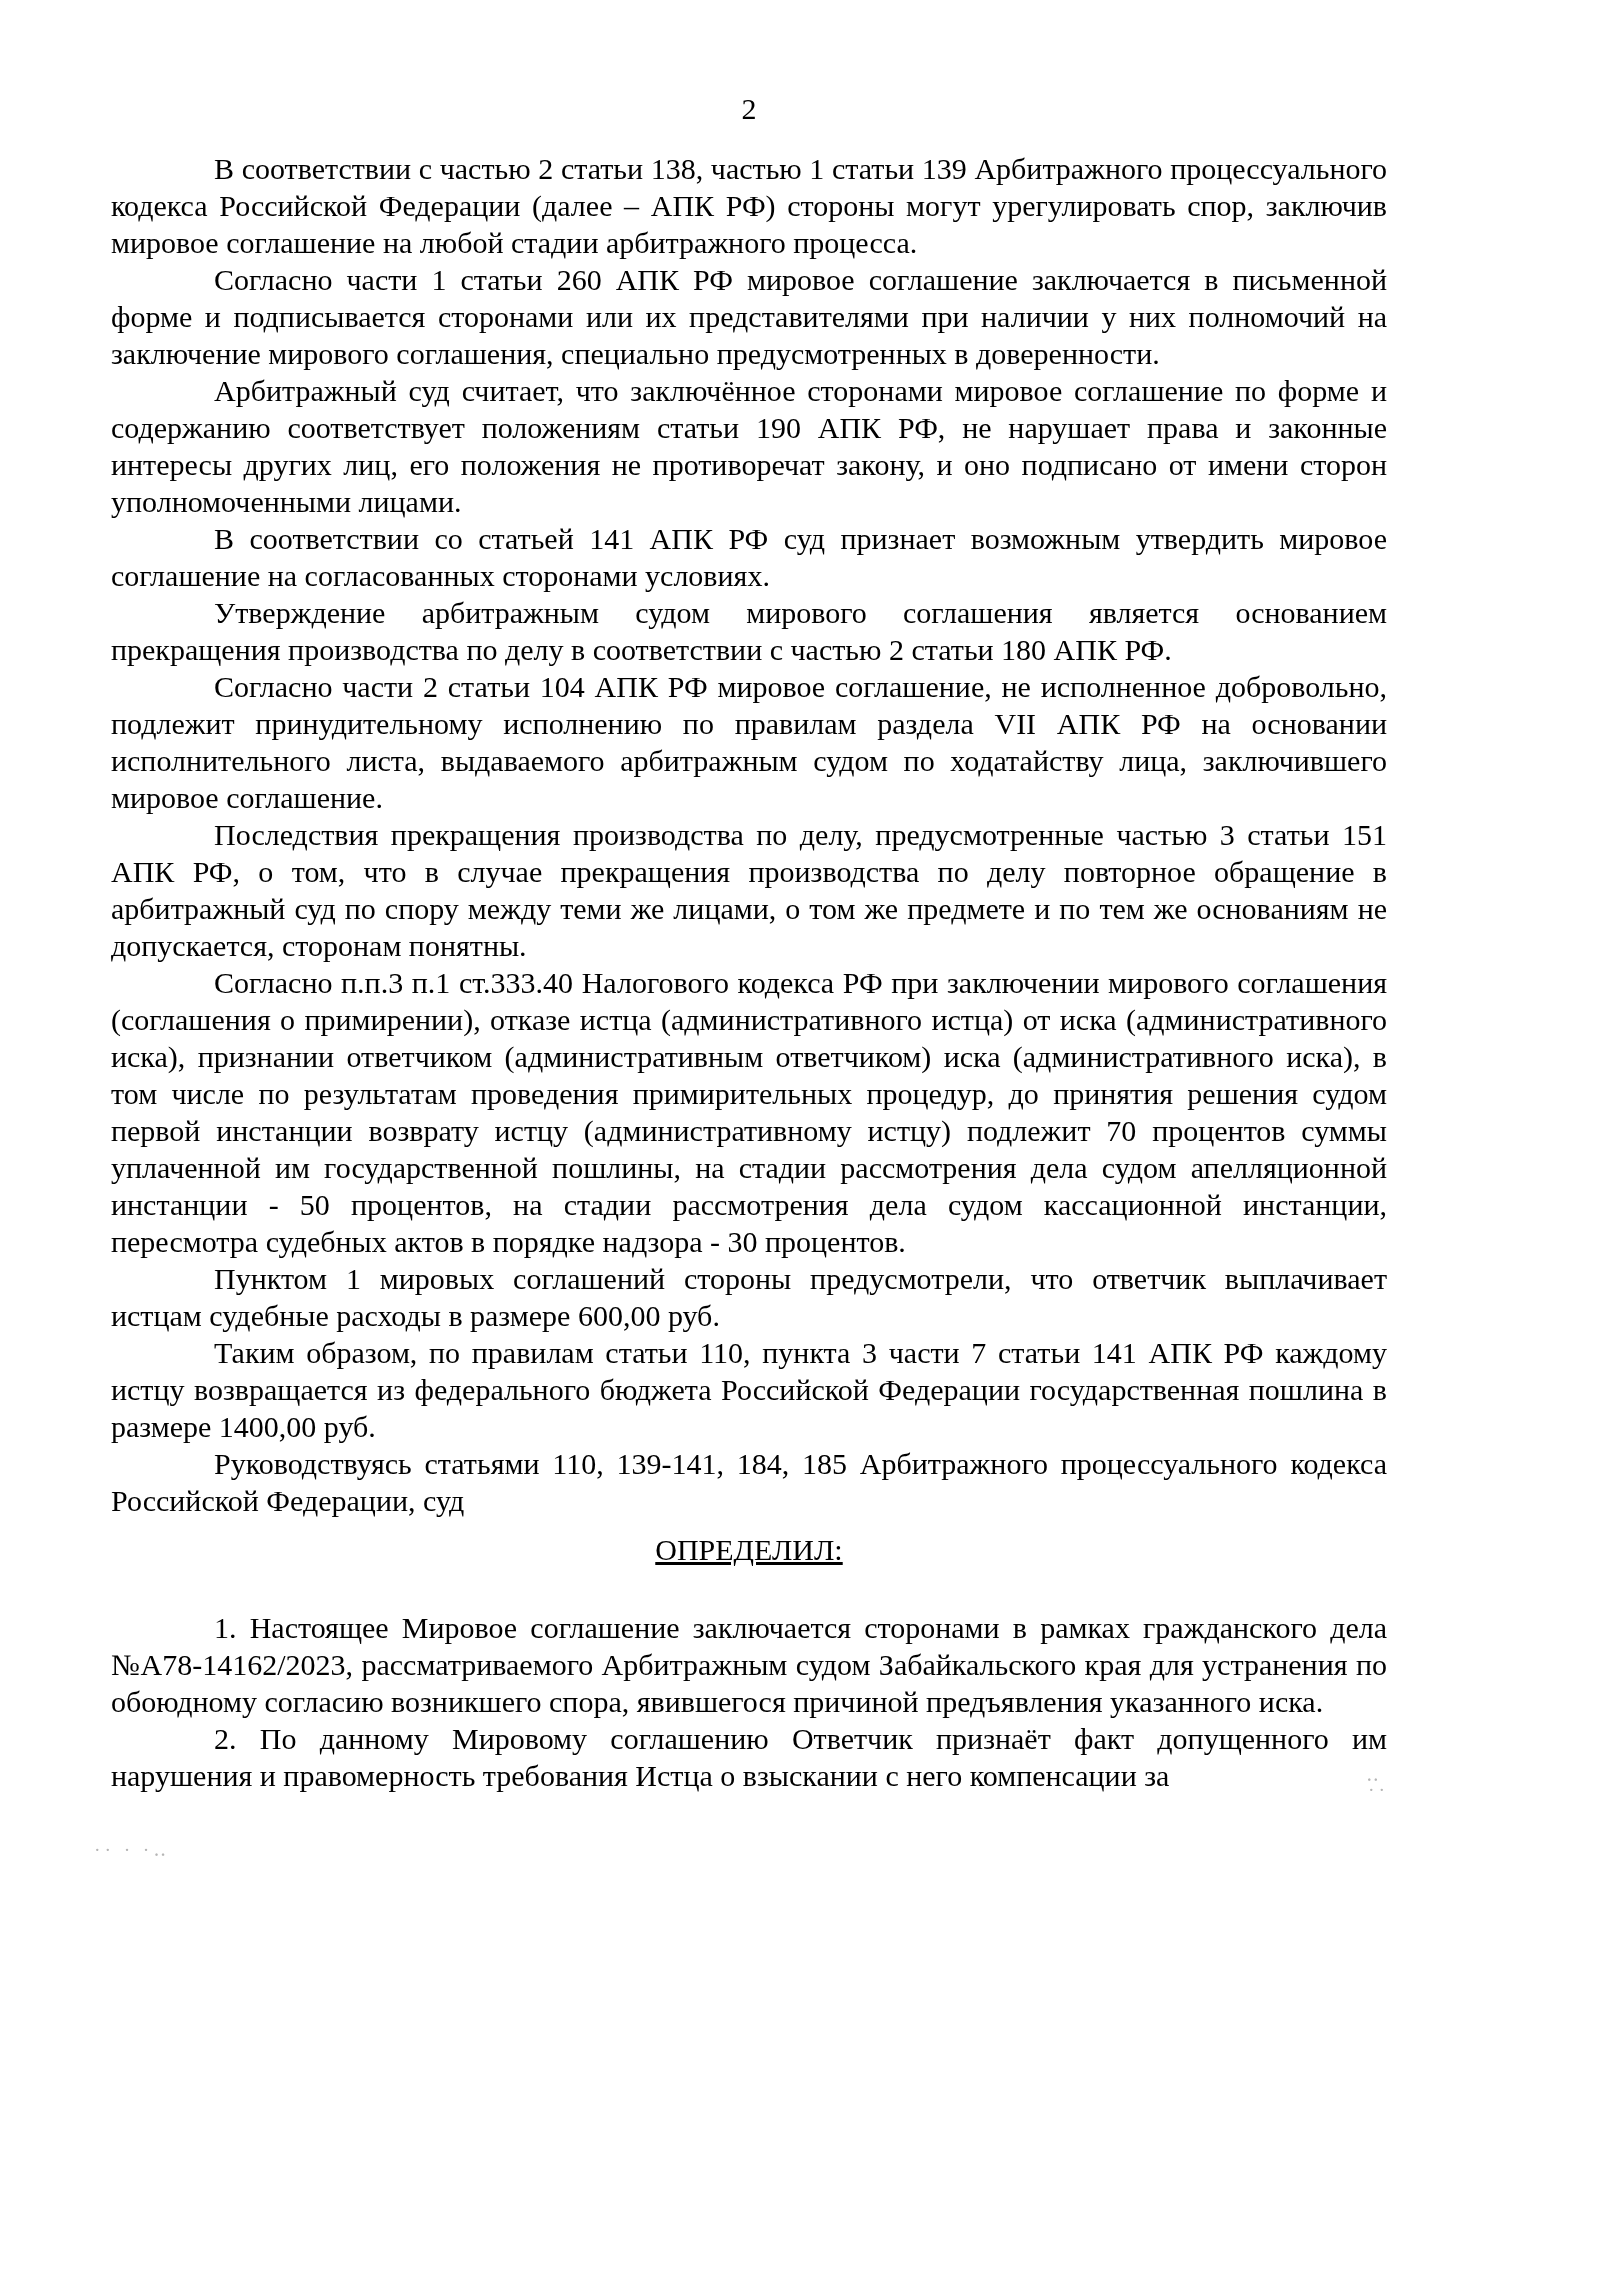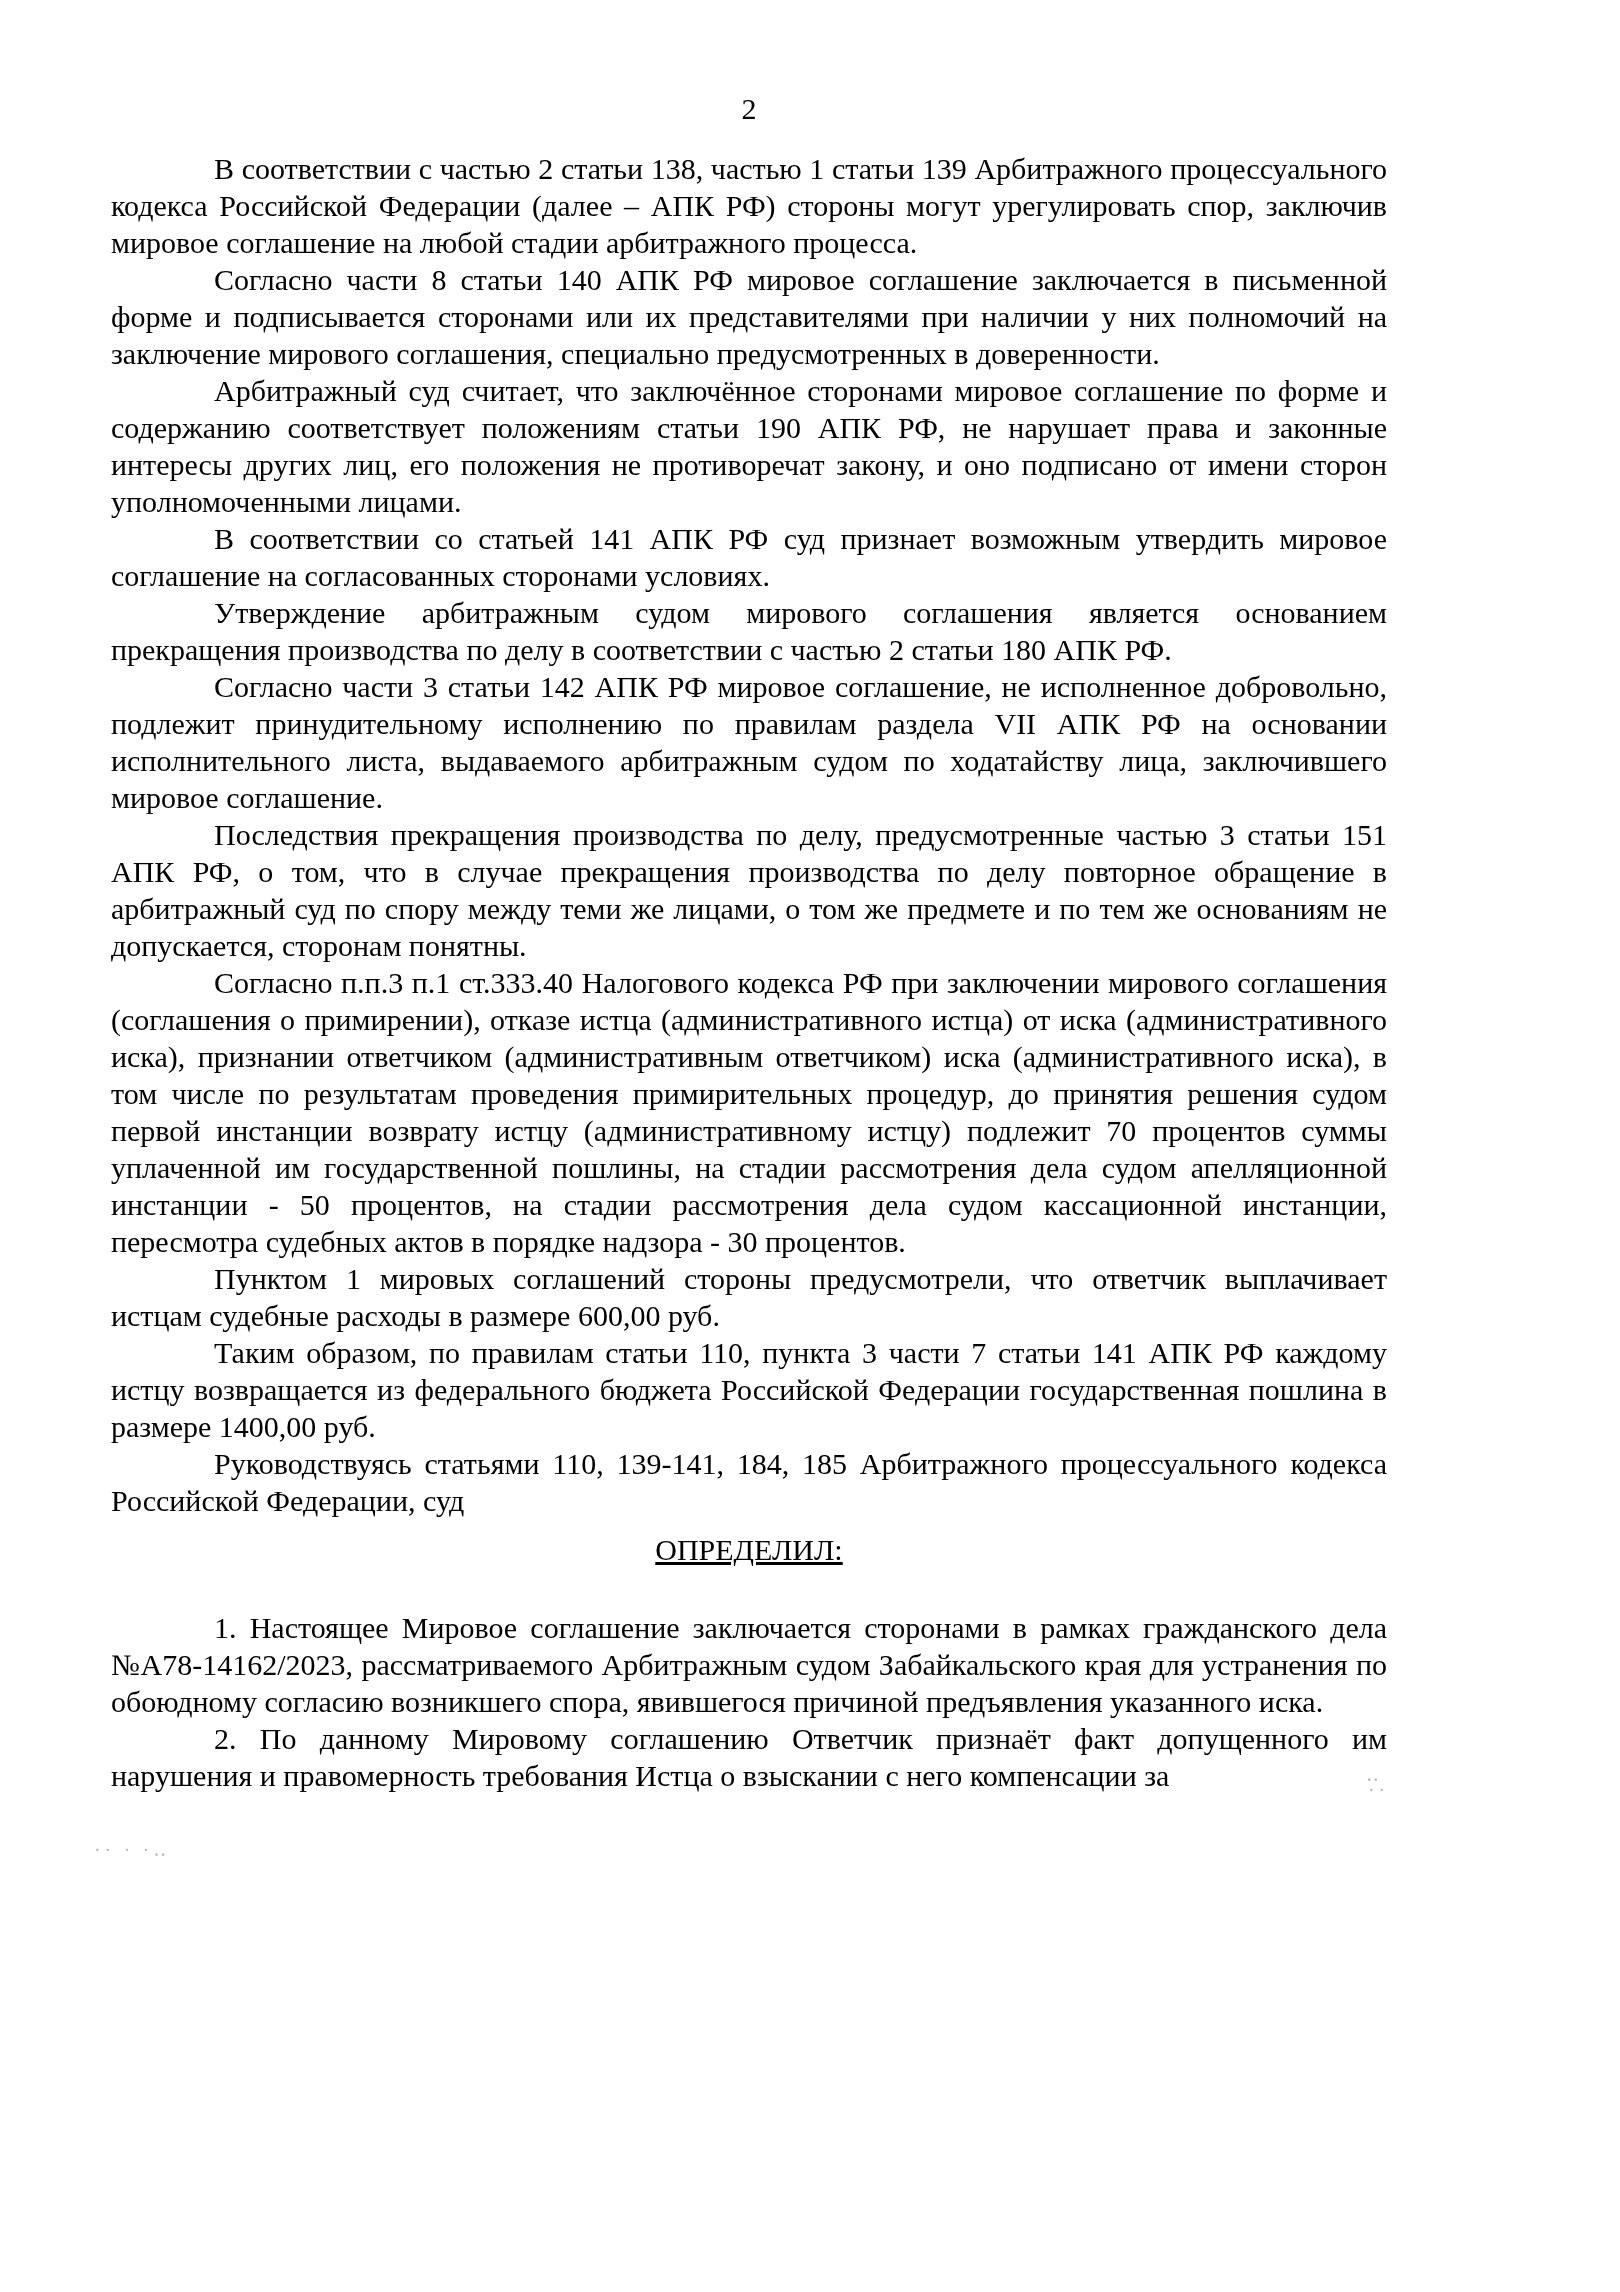--- a/index.html
+++ b/index.html
@@ -62,25 +62,25 @@
     user-select: none;
   }
 </style>
 </head>
 <body>
 
 <div class="page" style="background: rgb(255, 255, 255); color: rgb(0, 0, 0);">
   <div class="page-number">2</div>
   <div class="content">
       <p>В соответствии с частью 2 статьи 138, частью 1 статьи 139 Арбитражного процессуального кодекса Российской Федерации (далее – АПК РФ) стороны могут урегулировать спор, заключив мировое соглашение на любой стадии арбитражного процесса.</p>
-      <p>Согласно части 8 статьи 140 АПК РФ мировое соглашение заключается в письменной форме и подписывается сторонами или их представителями при наличии у них полномочий на заключение мирового соглашения, специально предусмотренных в доверенности.</p>
+      <p>Согласно части 1 статьи 260 АПК РФ мировое соглашение заключается в письменной форме и подписывается сторонами или их представителями при наличии у них полномочий на заключение мирового соглашения, специально предусмотренных в доверенности.</p>
       <p>Арбитражный суд считает, что заключённое сторонами мировое соглашение по форме и содержанию соответствует положениям статьи 190 АПК РФ, не нарушает права и законные интересы других лиц, его положения не противоречат закону, и оно подписано от имени сторон уполномоченными лицами.</p>
       <p>В соответствии со статьей 141 АПК РФ суд признает возможным утвердить мировое соглашение на согласованных сторонами условиях.</p>
       <p>Утверждение арбитражным судом мирового соглашения является основанием прекращения производства по делу в соответствии с частью 2 статьи 180 АПК РФ.</p>
-      <p>Согласно части 3 статьи 142 АПК РФ мировое соглашение, не исполненное добровольно, подлежит принудительному исполнению по правилам раздела VII АПК РФ на основании исполнительного листа, выдаваемого арбитражным судом по ходатайству лица, заключившего мировое соглашение.</p>
+      <p>Согласно части 2 статьи 104 АПК РФ мировое соглашение, не исполненное добровольно, подлежит принудительному исполнению по правилам раздела VII АПК РФ на основании исполнительного листа, выдаваемого арбитражным судом по ходатайству лица, заключившего мировое соглашение.</p>
       <p>Последствия прекращения производства по делу, предусмотренные частью 3 статьи 151 АПК РФ, о том, что в случае прекращения производства по делу повторное обращение в арбитражный суд по спору между теми же лицами, о том же предмете и по тем же основаниям не допускается, сторонам понятны.</p>
       <p>Согласно п.п.3 п.1 ст.333.40 Налогового кодекса РФ при заключении мирового соглашения (соглашения о примирении), отказе истца (административного истца) от иска (административного иска), признании ответчиком (административным ответчиком) иска (административного иска), в том числе по результатам проведения примирительных процедур, до принятия решения судом первой инстанции возврату истцу (административному истцу) подлежит 70 процентов суммы уплаченной им государственной пошлины, на стадии рассмотрения дела судом апелляционной инстанции - 50 процентов, на стадии рассмотрения дела судом кассационной инстанции, пересмотра судебных актов в порядке надзора - 30 процентов.</p>
       <p>Пунктом 1 мировых соглашений стороны предусмотрели, что ответчик выплачивает истцам судебные расходы в размере 600,00 руб.</p>
       <p>Таким образом, по правилам статьи 110, пункта 3 части 7 статьи 141 АПК РФ каждому истцу возвращается из федерального бюджета Российской Федерации государственная пошлина в размере 1400,00 руб.</p>
       <p>Руководствуясь статьями 110, 139-141, 184, 185 Арбитражного процессуального кодекса Российской Федерации, суд</p>
       <p class="heading">ОПРЕДЕЛИЛ:</p>
       <p>1. Настоящее Мировое соглашение заключается сторонами в рамках гражданского дела №А78-14162/2023, рассматриваемого Арбитражным судом Забайкальского края для устранения по обоюдному согласию возникшего спора, явившегося причиной предъявления указанного иска.</p>
       <p>2. По данному Мировому соглашению Ответчик признаёт факт допущенного им нарушения и правомерность требования Истца о взыскании с него компенсации за</p>
     </div>
 <div class="smudge" style="left: 1366px; top: 1770px;">‥</div>

